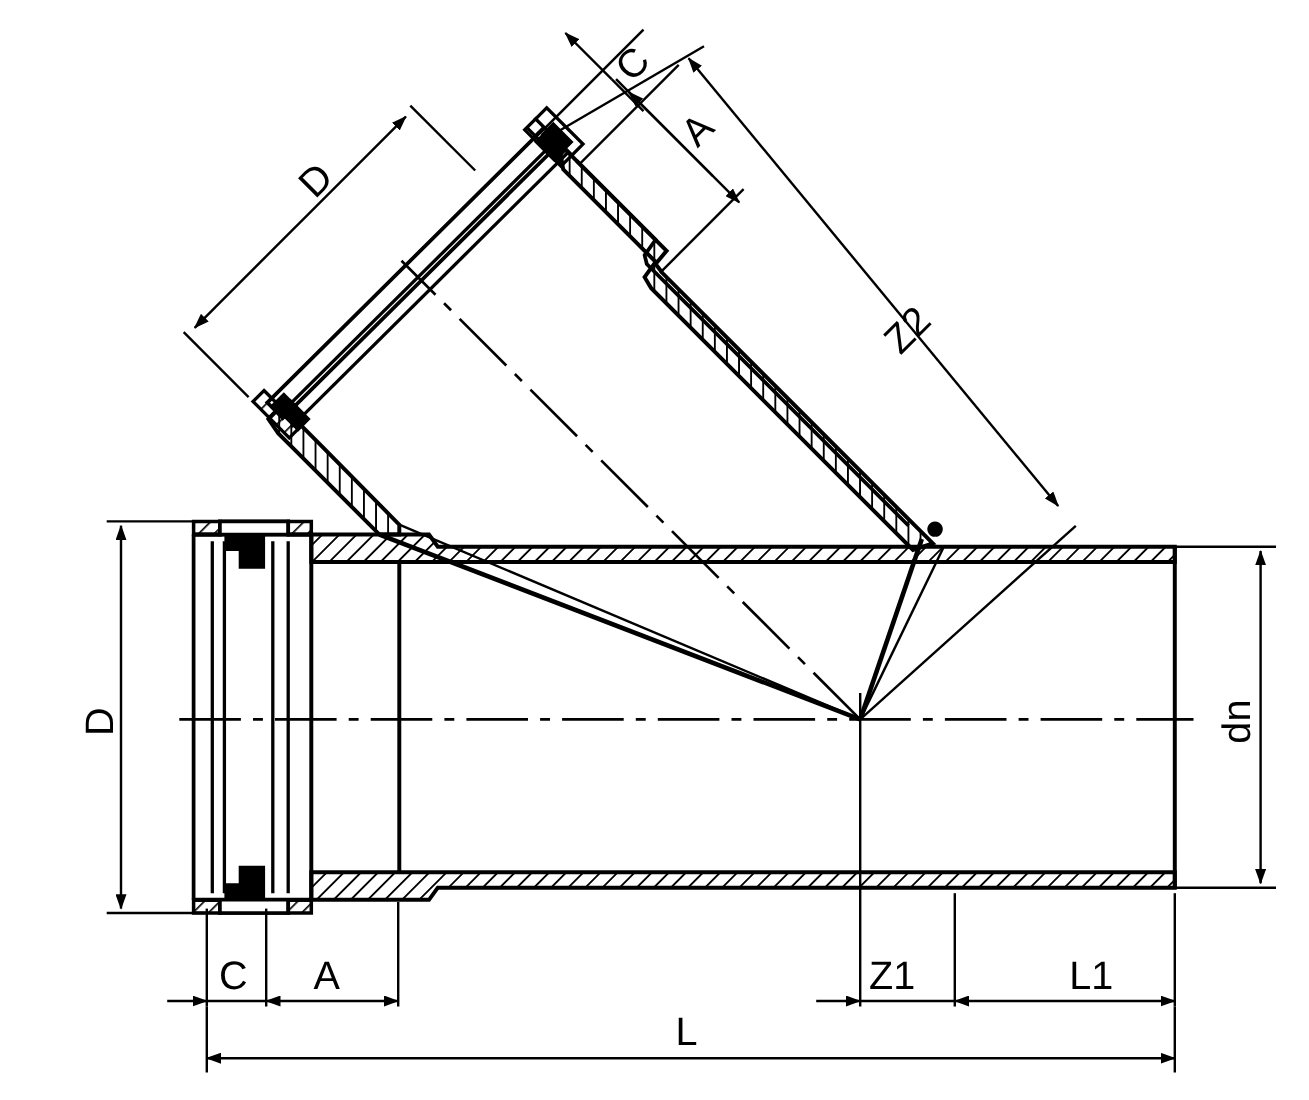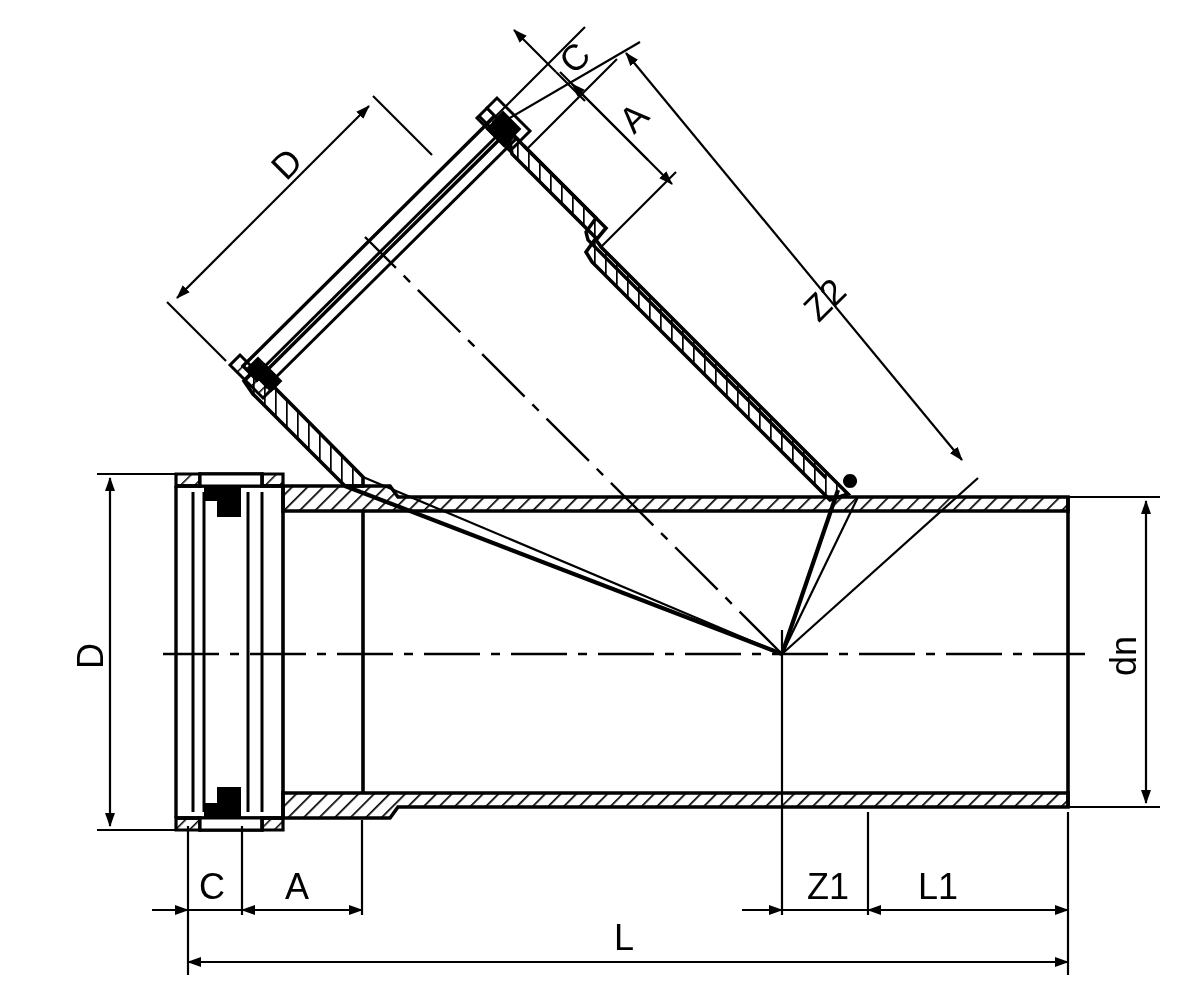--- a/index.html
+++ b/index.html
@@ -246,19 +246,19 @@
   <div class="lbl" style="left:622px;top:100px;font-size:36px;transform:rotate(-45deg);transform-origin:center;">A</div>
 
   <div class="lbl" style="left:804px;top:282px;font-size:36px;transform:rotate(-45deg);transform-origin:center;">Z2</div>
 
   <div class="lbl" style="left:1104px;top:638px;font-size:36px;transform:rotate(-90deg);transform-origin:center;">dn</div>
 
   <div class="lbl" style="left:199px;top:869px;font-size:36px;">C</div>
 
   <div class="lbl" style="left:285px;top:869px;font-size:36px;">A</div>
 
-  <div class="lbl" style="left:807px;top:869px;font-size:36px;">Z1</div>
-
-  <div class="lbl" style="left:918px;top:869px;font-size:36px;">L1</div>
+  <div class="lbl" style="left:790px;top:869px;font-size:36px;">Z1</div>
+
+  <div class="lbl" style="left:972px;top:869px;font-size:36px;">L1</div>
 
   <div class="lbl" style="left:614px;top:920px;font-size:36px;">L</div>
 
 </div>
 
 </body></html>

